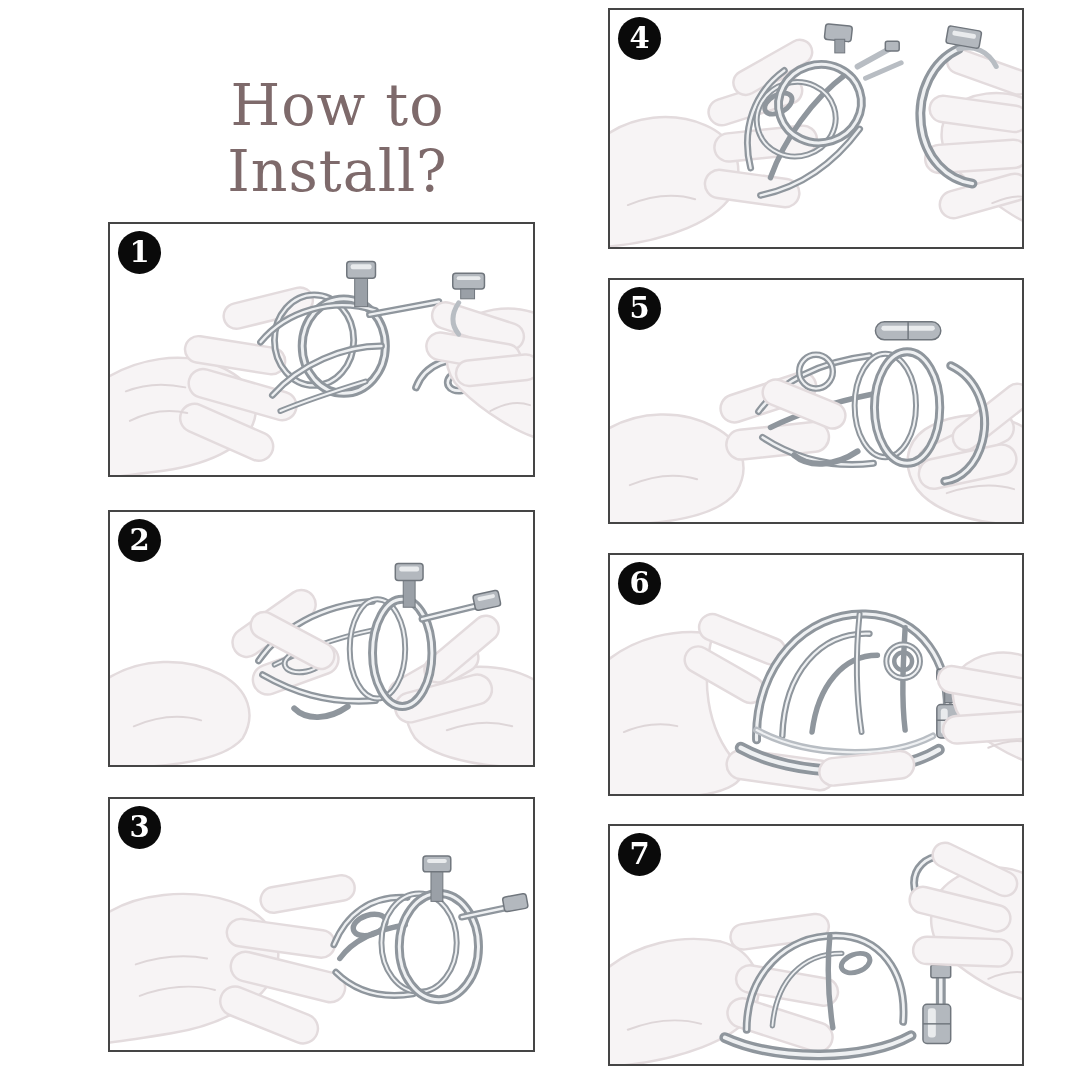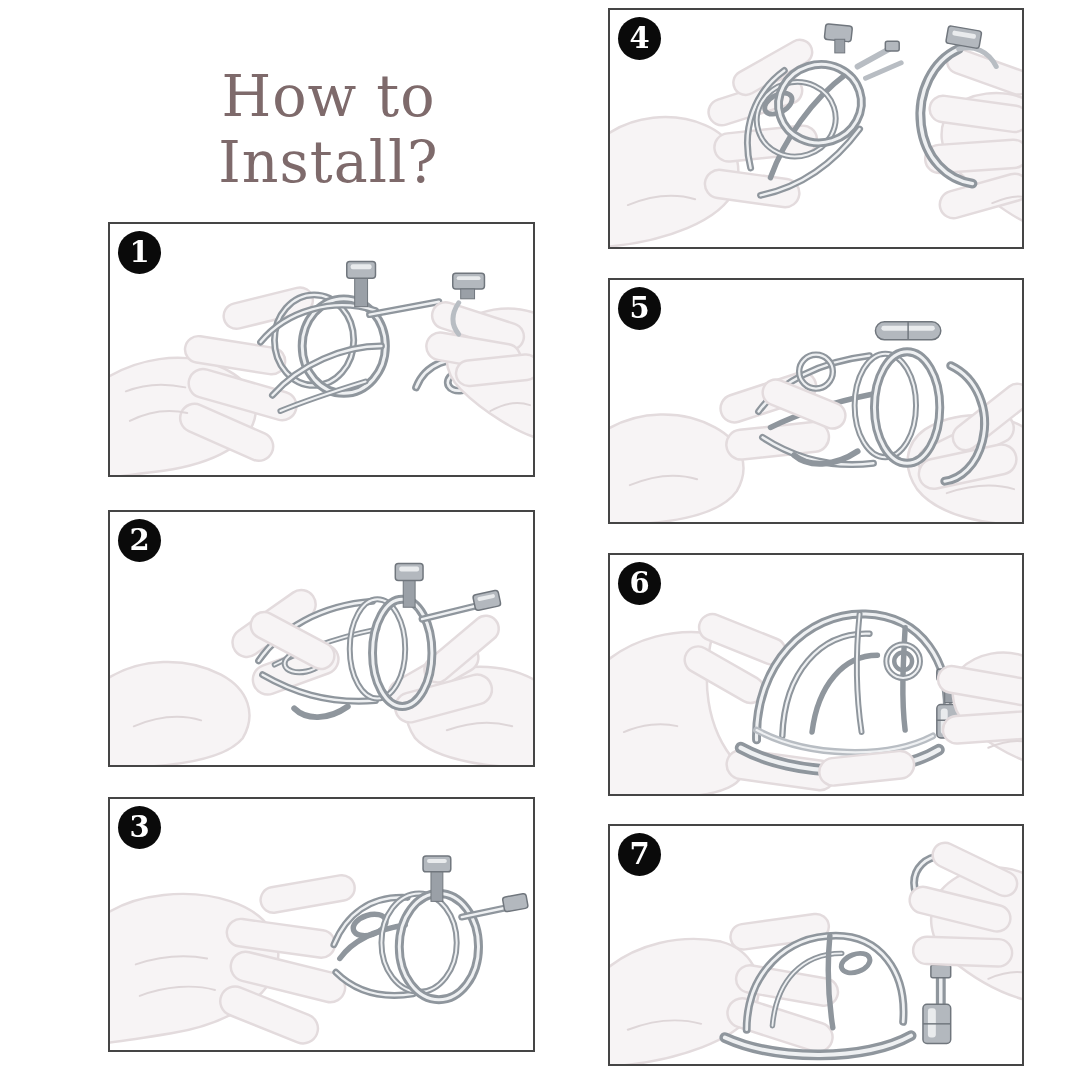--- a/index.html
+++ b/index.html
@@ -2,21 +2,21 @@
 <html style="--title: #7e6a6b; --badge-bg: #0a0a0a; --badge-fg: #ffffff; --border: #454545; --metal: #8f969d; --metal-light: #eef0f2; --glove: #f7f4f5; --glove-line: #e3dbdd;"><head>
 <meta charset="utf-8">
 <style>
   :root{
     --title:#7e6a6b; --badge-bg:#0a0a0a; --badge-fg:#ffffff; --border:#454545;
     --metal:#8f969d; --metal-light:#eef0f2; --glove:#f7f4f5; --glove-line:#e3dbdd;
   }
   html,body{margin:0;padding:0;}
   body{width:1080px;height:1080px;background:#ffffff;font-family:"DejaVu Serif",serif;position:relative;overflow:hidden;}
   .canvas{position:absolute;left:0;top:0;width:1080px;height:1080px;background:#ffffff;}
-  .title{position:absolute;left:104px;top:56px;width:435px;margin:7px;text-align:center;
+  .title{position:absolute;left:104px;top:56px;width:435px;margin:16px;text-align:center;
          font-size:57px;font-weight:normal;letter-spacing:1px;color:var(--title);
          font-family:"DejaVu Serif","Liberation Serif",serif;}
   .step{position:absolute;background:#ffffff;border:2px solid var(--border);box-sizing:border-box;}
   .badge{position:absolute;top:7px;left:8px;width:43px;height:43px;border-radius:50%;
          background:var(--badge-bg);color:var(--badge-fg);display:flex;align-items:center;justify-content:center;
          font-family:"DejaVu Serif","Liberation Serif",serif;font-weight:bold;font-size:29px;line-height:1;z-index:3;}
   .scene{position:absolute;left:0;top:0;width:100%;height:100%;display:block;}
   
   .m  {fill:none;stroke:var(--metal);stroke-linecap:round;stroke-linejoin:round;}
   .mh {fill:none;stroke:var(--metal-light);stroke-linecap:round;stroke-linejoin:round;}

